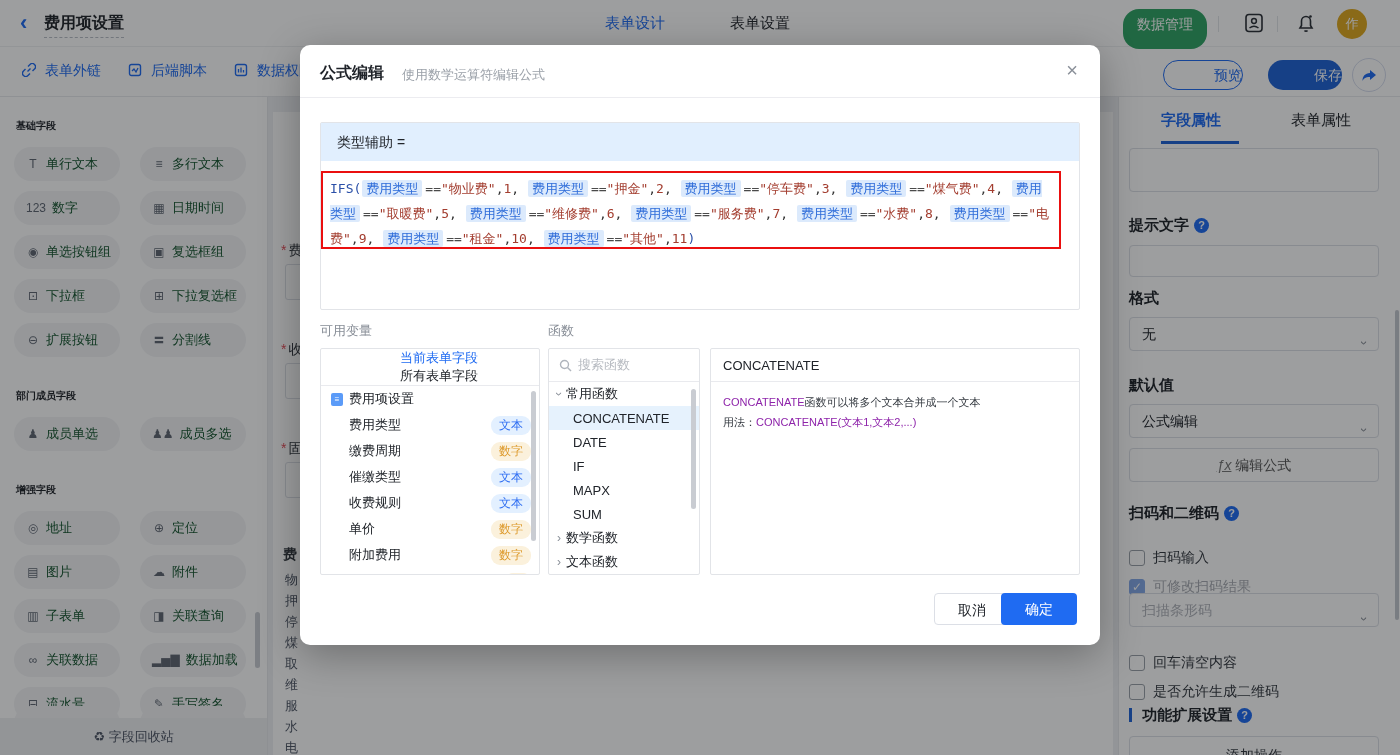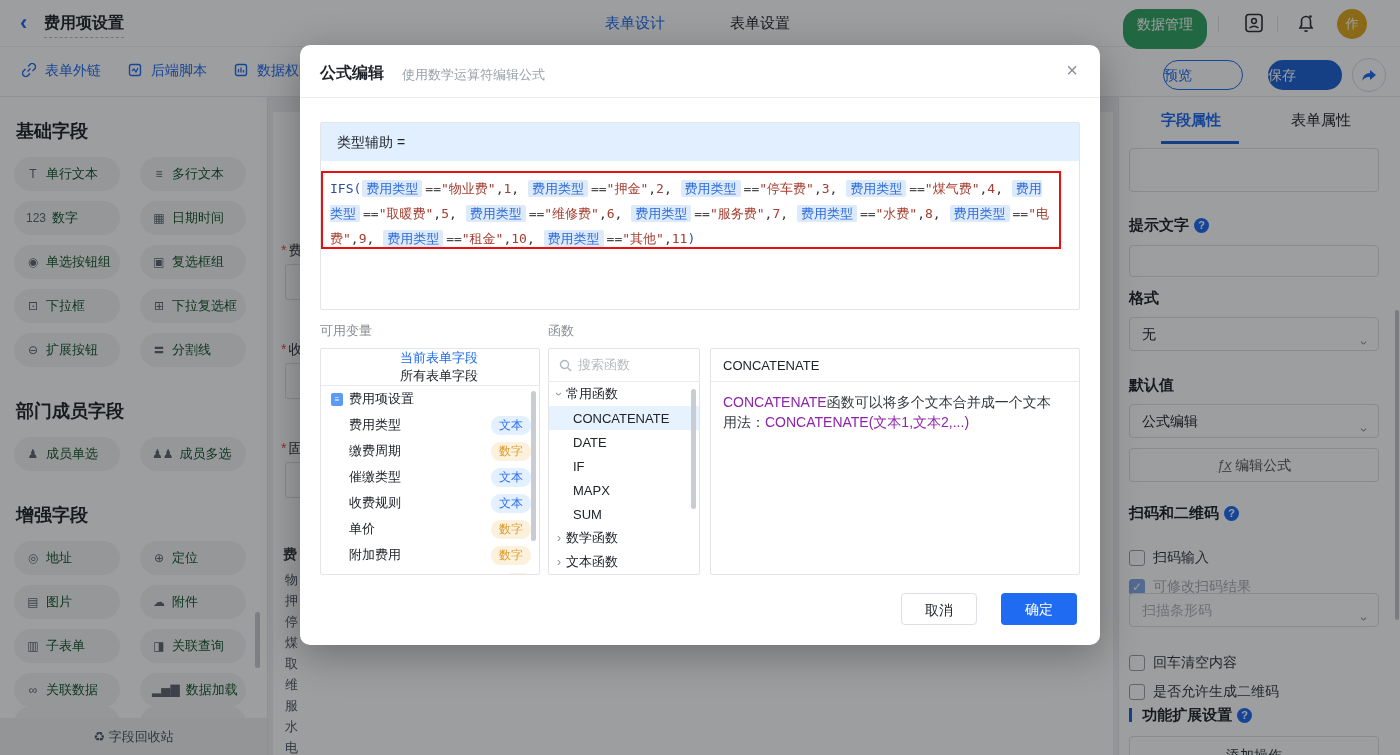--- a/index.html
+++ b/index.html
@@ -15,29 +15,29 @@
   #tab-design { left:605px; } #tab-settings { left:730px; }
   .green-pill { position:absolute; left:1123px; top:9px; width:84px; height:40px; background:#30a465; color:#fff; border-radius:16px; text-align:center; line-height:30px; font-size:14px; cursor:pointer; }
   .tb-sep { position:absolute; top:16px; width:1px; height:16px; background:#e2e4e8; }
   .tb-icon { position:absolute; top:12px; width:22px; height:22px; cursor:pointer; }
   .avatar { position:absolute; left:1337px; top:9px; width:30px; height:30px; border-radius:50%; background:#dfa81e; color:#fff; font-size:13px; text-align:center; line-height:30px; }
 
   
   #subbar { position:absolute; left:0; top:47px; width:1400px; height:50px; background:#fff; border-bottom:1px solid #e8eaed; z-index:9; }
   .sub-link { position:absolute; top:15px; color:#1f6bf2; font-size:14px; cursor:pointer; white-space:nowrap; }
   .sub-link .lk-ic { display:inline-block; vertical-align:-2px; margin-right:5px; }
-  .pill-btn { position:absolute; top:13px; height:30px; border-radius:16px; font-size:14px; text-align:left; line-height:28px; cursor:pointer; }
+  .pill-btn { position:absolute; top:13px; height:30px; border-radius:16px; font-size:14px; text-align:right; line-height:28px; cursor:pointer; }
   #btn-preview { left:1163px; width:80px; border:1px solid #1f6bf2; color:#1f6bf2; background:#fff; }
   #btn-save { left:1268px; width:74px; background:#1f63d6; color:#fff; line-height:30px; }
   #btn-share { position:absolute; left:1352px; top:11px; width:34px; height:34px; border-radius:50%; border:1px solid #d6dced; background:#fff; cursor:pointer; text-align:center; }
 
   
   #leftbar { position:absolute; left:0; top:97px; width:268px; height:658px; background:#fff; border-right:1px solid #e6e8eb; z-index:8; overflow:hidden; }
   .sb-section { padding:14px 14px 0 14px; }
-  .sb-header { font-size:18px; font-weight:bold; color:#1f2329; margin:8px 2px 14px 2px; }
+  .sb-header { font-size:10px; font-weight:bold; color:#1f2329; margin:8px 2px 14px 2px; }
   .sb-grid { display:grid; grid-template-columns:106px 106px; gap:10px 20px; margin-bottom:10px; }
   .pill { height:34px; background:#f3f4f6; border-radius:17px; display:flex; align-items:center; padding-left:12px; cursor:pointer; overflow:hidden; white-space:nowrap; }
   .pill-ic { font-size:12px; color:#5f6672; margin-right:6px; min-width:14px; text-align:center; }
   .pill-lb { font-size:13px; color:#14532d; }
   .pill.partial { position:absolute; width:106px; }
   #recycle { position:absolute; left:0; bottom:0; width:267px; height:37px; background:#eff0f2; text-align:center; line-height:37px; font-size:13px; color:#4e5665; cursor:pointer; }
   #lb-scroll { position:absolute; left:255px; top:515px; width:5px; height:56px; border-radius:3px; background:#c9ccd2; }
 
   
   #canvas { position:absolute; left:268px; top:97px; width:852px; height:658px; background:#eef0f4; overflow:hidden; z-index:1; }
@@ -104,25 +104,25 @@
   .fn-search { height:33px; border-bottom:1px solid #e9eaee; display:flex; align-items:center; padding-left:10px; cursor:text; }
   .fn-search .ph { color:#b6bac0; font-size:13px; margin-left:6px; }
   .fn-row { height:24px; display:flex; align-items:center; font-size:13px; color:#20242a; cursor:pointer; padding-left:24px; }
   .fn-row.group { padding-left:8px; }
   .fn-row.selected { background:#e6f2fd; }
   .tree-chev { color:#8a9099; font-size:12px; margin-right:5px; display:inline-block; }
   .tree-chev.open { transform:rotate(90deg); }
 
   #desc-box { left:410px; width:370px; }
   .desc-head { height:33px; border-bottom:1px solid #e9eaee; line-height:33px; padding-left:12px; font-size:13px; color:#20242a; }
-  .desc-body { padding:10px 12px; font-size:14px; line-height:20px; color:#33383f; }
+  .desc-body { padding:10px 12px; font-size:11px; line-height:20px; color:#33383f; }
   .purple { color:#8e24aa; }
 
   .m-btn { position:absolute; top:548px; width:76px; height:32px; border-radius:4px; text-align:center; line-height:32px; font-size:14px; cursor:pointer; }
-  #btn-cancel { left:601px; border:1px solid #dcdfe6; color:#20242a; background:#fff; }
+  #btn-cancel { left:634px; border:1px solid #dcdfe6; color:#20242a; background:#fff; }
   #btn-ok { left:701px; background:#1f6bf2; color:#fff; line-height:32px; }
 
   svg { display:block; }
 </style>
 </head>
 <body>
 
 <div id="topbar">
   <span class="back">‹</span>
   <span class="apptitle">费用项设置</span>

